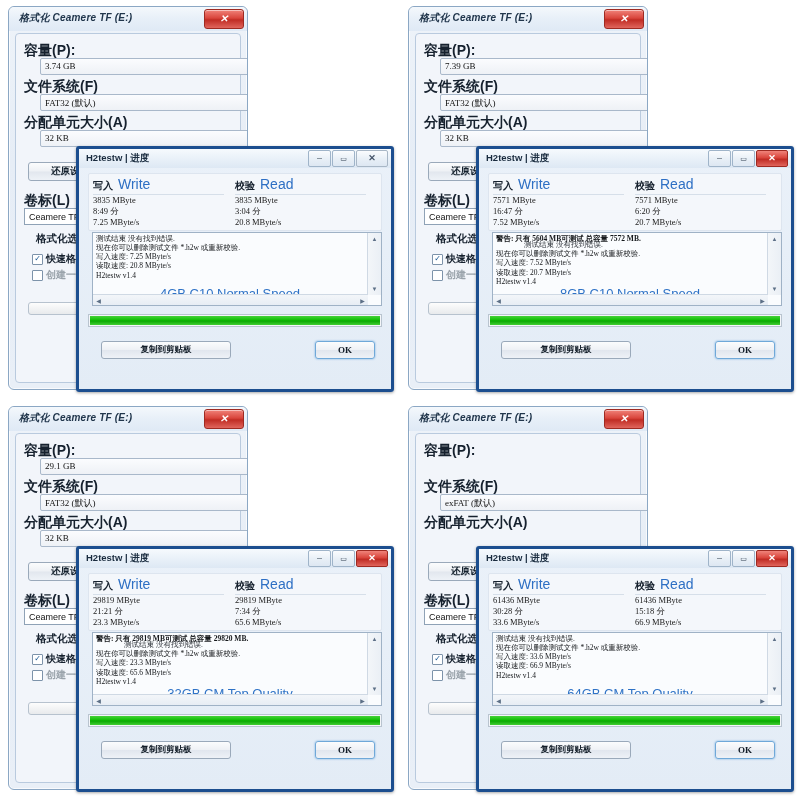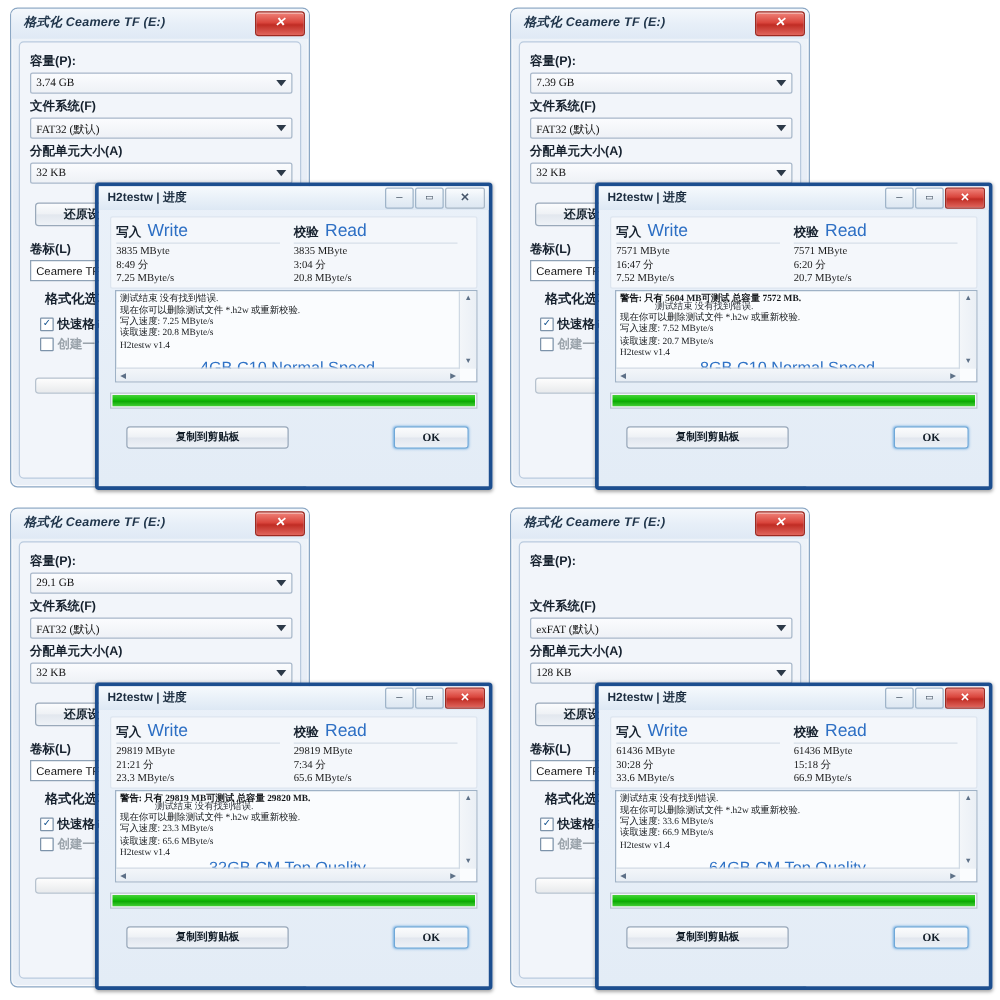--- a/index.html
+++ b/index.html
@@ -33,25 +33,26 @@
   .close-btn{
     position:absolute;right:3px;top:2px;width:38px;height:18px;border-radius:3px;
     background:linear-gradient(180deg,#f0837a 0%,#d9453c 45%,#c02c24 55%,#e0655c 100%);
     border:1px solid #9e2a22;
     display:flex;align-items:center;justify-content:center;
     color:#fff;font-size:10px;font-weight:bold;line-height:1;
     box-shadow:0 1px 0 rgba(255,255,255,.5) inset;
   }
   .fmt-body{position:absolute;left:6px;top:26px;right:6px;bottom:6px;
     border:1px solid #b9cade;border-radius:4px;background:#f2f5fa;}
-  .fld-label{position:absolute;font-size:10px;color:#16212e;font-weight:700;white-space:nowrap;}
+  .fld-label{position:absolute;font-size:14px;color:#16212e;font-weight:700;white-space:nowrap;}
   .combo{
-    position:absolute;left:8px;width:208px;height:15px;
+    position:absolute;left:24px;width:208px;height:15px;
     border:1px solid #a9b8ca;background:linear-gradient(180deg,#fbfcfe 0%,#eef1f6 100%);
     border-radius:2px;
+    padding-left:48px;
   }
   .combo .val{position:absolute;left:4px;top:2px;font-size:9px;color:#111;white-space:nowrap;font-family:"Liberation Serif",serif;}
   .combo .arrow{position:absolute;right:4px;top:5px;width:0;height:0;
     border-left:4px solid transparent;border-right:4px solid transparent;border-top:5px solid #2d3a49;}
 
   .btn7{
     position:absolute;border:1px solid #9aa9ba;border-radius:3px;
     background:linear-gradient(180deg,#fbfcfd 0%,#eef1f5 48%,#e2e7ee 52%,#eef2f7 100%);
     font-size:9.5px;color:#13202c;display:flex;align-items:center;justify-content:center;
     font-weight:700;white-space:nowrap;
@@ -433,24 +434,20 @@
           <div class="close-btn">✕</div>
         </div>
         <div class="fmt-body">
           <div class="fld-label" style="left:8px;top:8px;">容量(P):</div>
           <div class="fld-label" style="left:8px;top:44px;">文件系统(F)</div>
           <div class="combo" style="top:60px;">
             <span class="val">exFAT (默认)</span>
             <span class="arrow"></span>
           </div>
           <div class="fld-label" style="left:8px;top:80px;">分配单元大小(A)</div>
-          <div class="combo" style="top:96px;">
-            <span class="val">128 KB</span>
-            <span class="arrow"></span>
-          </div>
           <div class="btn7" style="left:12px;top:128px;width:120px;height:17px;">还原设备的默认值</div>
           <div class="fld-label" style="left:8px;top:158px;">卷标(L)</div>
           <div class="textfield" style="left:8px;top:174px;width:206px;height:15px;">Ceamere TF</div>
           <div class="grp-title" style="left:20px;top:198px;">格式化选项</div>
           <div class="cbrow" style="left:16px;top:218px;">
             <span class="cbox on"></span>
             <span class="cb-label">快速格式化(Q)</span>
           </div>
           <div class="cbrow" style="left:16px;top:234px;">
             <span class="cbox"></span>

